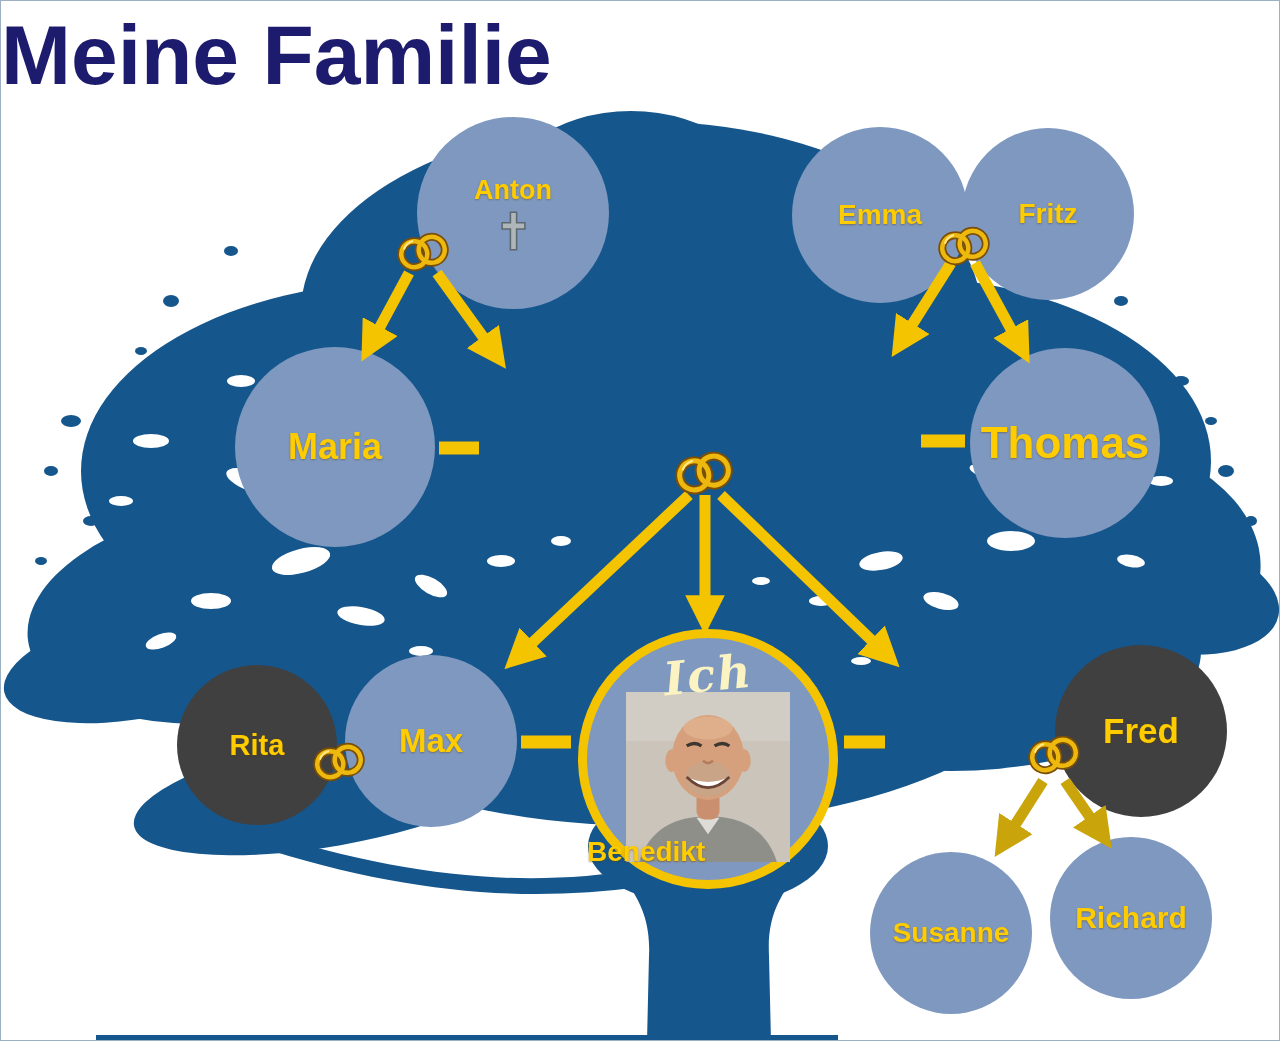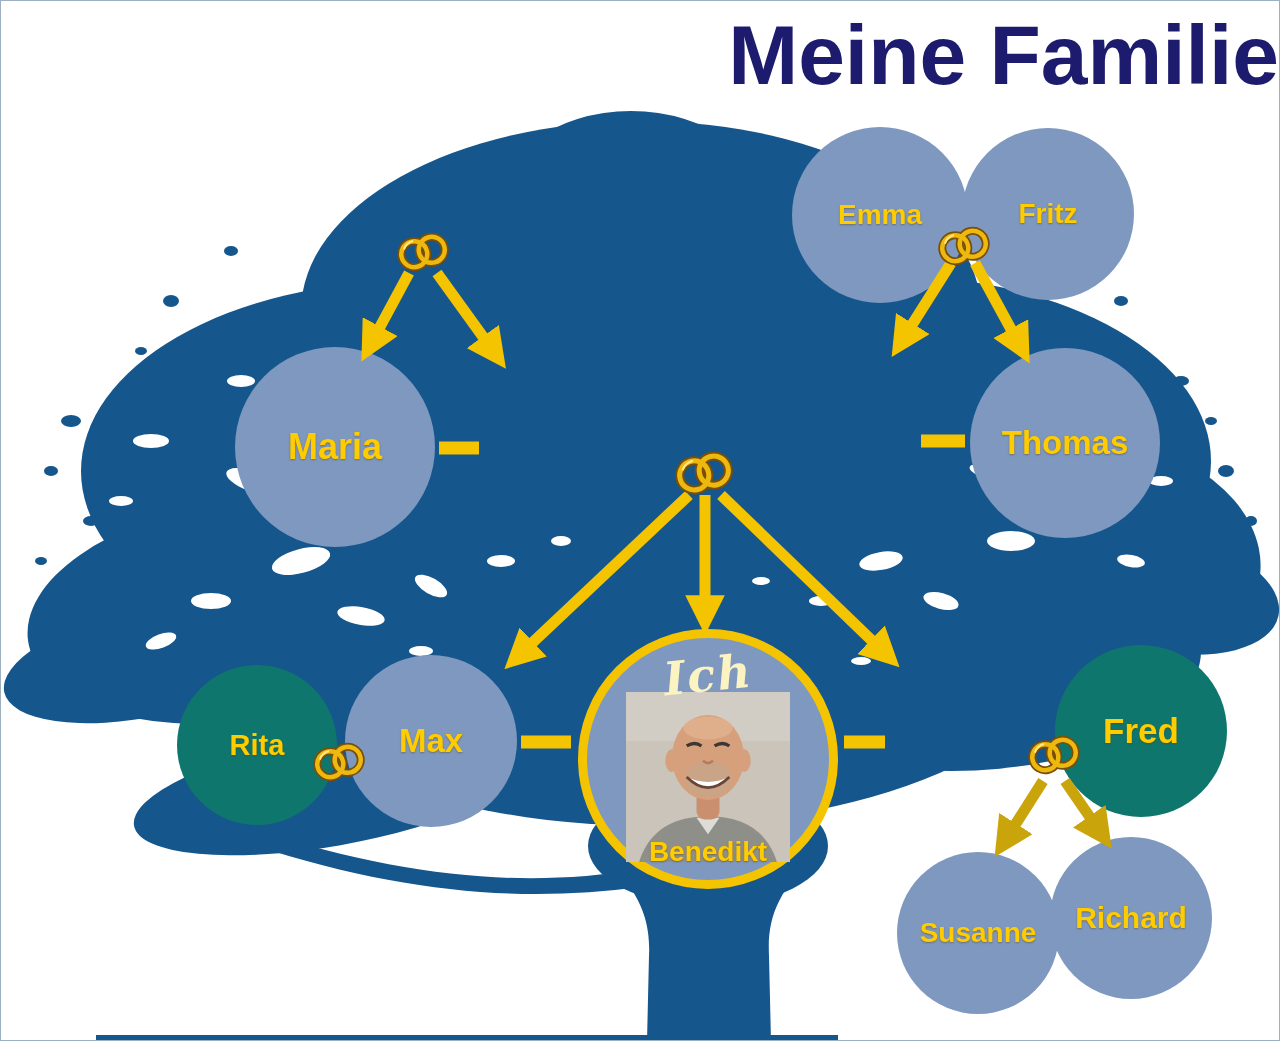--- a/index.html
+++ b/index.html
@@ -1,35 +1,35 @@
 <!DOCTYPE html>
 <html><head>
 <meta charset="utf-8">
 <style>
   *{margin:0;padding:0;box-sizing:border-box}
   html,body{background:#fff}
   body{font-family:"Liberation Sans",sans-serif}
   .canvas{position:relative;width:1280px;height:1041px;margin:0 auto;background:#fff;
           border:1px solid #9db0c2;overflow:hidden}
   .layer{position:absolute;left:0;top:0;width:1280px;height:1041px}
-  .title{position:absolute;top:6px;left:0;right:0;text-align:right;
+  .title{position:absolute;top:6px;left:0;right:0;text-align:left;
          font-size:84px;font-weight:800;letter-spacing:0;color:#1d1b6d}
   .person{position:absolute;border-radius:50%;background:#7e98c0;
           display:flex;flex-direction:column;align-items:center;justify-content:center;gap:2px;z-index:3}
-  .person.light{background:#0f766e}
+  .person.light{background:#404040}
   .pname{color:#ffcc00;font-weight:700;text-shadow:0 1px 2px rgba(90,60,0,.45);white-space:nowrap}
   .cross{width:27px;height:42px;margin-top:2px}
   .rings{position:absolute;z-index:6}
   .benedikt{border:9px solid #f5c400;z-index:5}
   .photo{position:absolute;top:54px;left:50%;transform:translateX(-50%);
          width:164px;height:170px;overflow:hidden}
   .me{position:absolute;top:14px;left:50%;transform:translateX(-50%) rotate(-6deg);
       font-size:46px;line-height:1;color:#fcf3c2;font-style:italic;font-weight:600;
       font-family:"DejaVu Serif",serif;z-index:4;letter-spacing:2px}
-  .blabel{position:absolute;bottom:12px;left:0;right:0;text-align:center;font-size:28px;z-index:4}
+  .blabel{position:absolute;bottom:12px;left:0;right:0;text-align:left;font-size:28px;z-index:4}
   .arrows{z-index:4;pointer-events:none}
   .treelayer{z-index:1}
 </style>
 </head>
 <body>
 
 <div class="canvas">
 
   <svg class="layer treelayer" viewBox="0 0 1280 1041">
     <g fill="#15568c">
@@ -90,32 +90,38 @@
       <ellipse cx="1210" cy="420" rx="6" ry="4"></ellipse>
         <ellipse cx="230" cy="250" rx="7" ry="5"></ellipse>
       <ellipse cx="1120" cy="300" rx="7" ry="5"></ellipse>
         <ellipse cx="60" cy="610" rx="8" ry="5"></ellipse>
       <ellipse cx="1240" cy="600" rx="6" ry="4"></ellipse>
     </g>
   </svg>
 
   <div class="title">Meine Familie</div>
 
+  <div class="person" style="left:416px;top:116px;width:192px;height:192px">
+    <span class="pname" style="font-size:27px">Anton</span>
+    <svg class="cross" viewBox="0 0 26 40">
+      <path d="M10 2 h6 v10 h8 v6 h-8 v20 h-6 v-20 h-8 v-6 h8 z" fill="#aeb6ba" stroke="#5d686e" stroke-width="1.5"></path>
+    </svg>
+  </div>
   <div class="person" style="left:961px;top:127px;width:172px;height:172px">
     <span class="pname" style="font-size:28px">Fritz</span>
   </div>
   <div class="person" style="left:791px;top:126px;width:176px;height:176px">
     <span class="pname" style="font-size:28px">Emma</span>
   </div>
 
   <div class="person" style="left:234px;top:346px;width:200px;height:200px">
     <span class="pname" style="font-size:36px">Maria</span>
   </div>
   <div class="person" style="left:969px;top:347px;width:190px;height:190px">
-    <span class="pname" style="font-size:33px">Thomas</span>
+    <span class="pname" style="font-size:44px">Thomas</span>
   </div>
 
   <div class="person light" style="left:176px;top:664px;width:160px;height:160px">
     <span class="pname" style="font-size:29px">Rita</span>
   </div>
   <div class="person" style="left:344px;top:654px;width:172px;height:172px">
     <span class="pname" style="font-size:33px">Max</span>
   </div>
 
   <div class="person benedikt" style="left:577px;top:628px;width:260px;height:260px">
@@ -137,21 +143,21 @@
       <path d="M47 42 q3 3 6 0" stroke="#b57c5c" stroke-width="1.6" fill="none"></path>
     </svg>
     <span class="me">Ich</span>
     <span class="pname blabel">Benedikt</span>
   </div>
 
   <div class="person light" style="left:1054px;top:644px;width:172px;height:172px">
     <span class="pname" style="font-size:35px">Fred</span>
   </div>
 
-  <div class="person" style="left:896px;top:851px;width:162px;height:162px">
+  <div class="person" style="left:869px;top:851px;width:162px;height:162px">
     <span class="pname" style="font-size:28px">Susanne</span>
   </div>
   <div class="person" style="left:1049px;top:836px;width:162px;height:162px">
     <span class="pname" style="font-size:30px">Richard</span>
   </div>
 
   <svg class="layer arrows" viewBox="0 0 1280 1041">
     <defs>
       <marker id="ahy" viewBox="0 0 10 10" refX="7" refY="5" markerWidth="3.6" markerHeight="3.6" orient="auto">
         <path d="M0 0 L10 5 L0 10 z" fill="#f5c400"></path>

